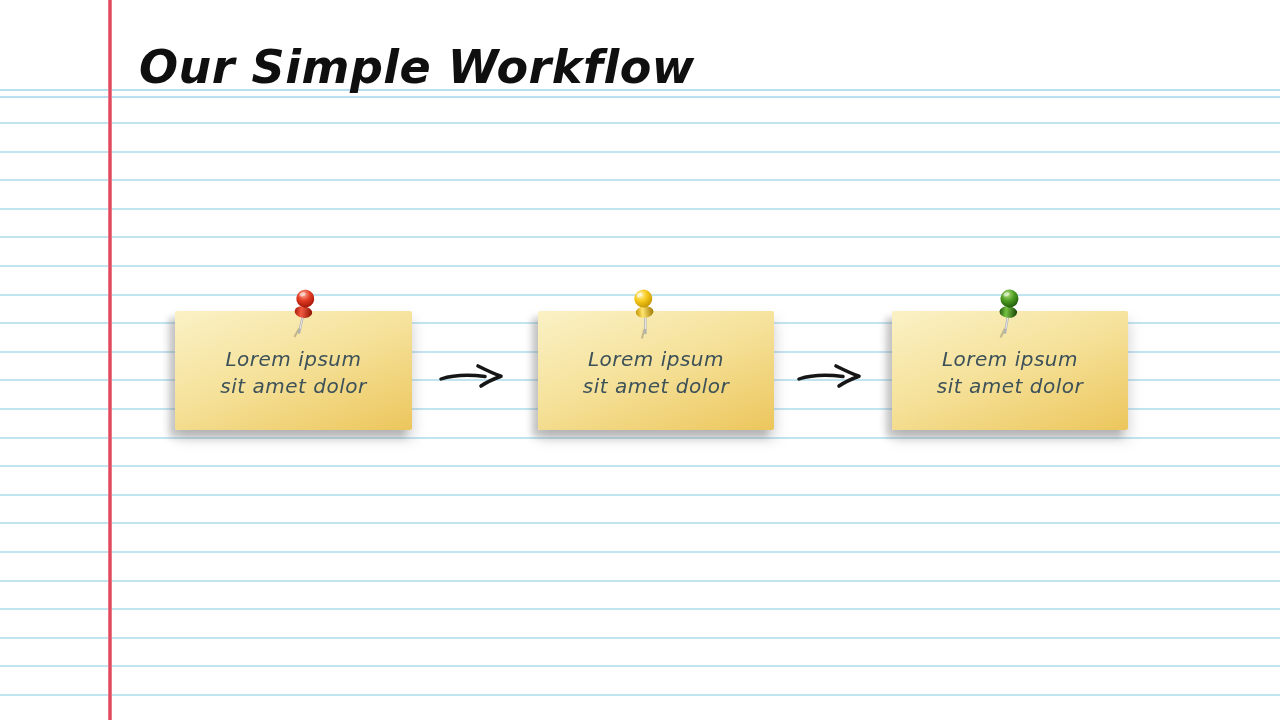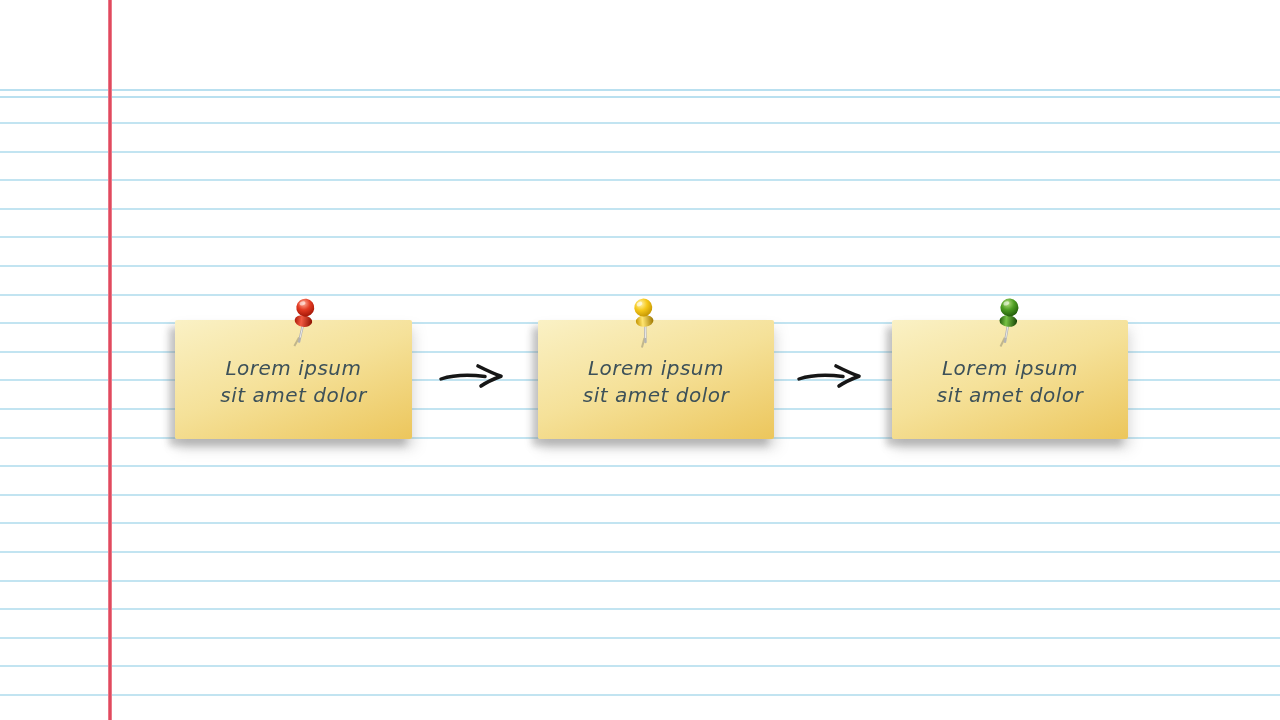--- a/index.html
+++ b/index.html
@@ -28,21 +28,21 @@
 
   
   .title {
     position:absolute; left:139px; top:40px; margin:0;
     font-size:46px; font-weight:bold; font-style:italic;
     letter-spacing:0.5px; color:#0F0F0F; white-space:nowrap;
   }
 
   
   .note {
-    position:absolute; top:320px; width:236px; height:119px;
+    position:absolute; top:311px; width:236px; height:119px;
     background:linear-gradient(160deg, #FAF1C5 0%, #F5E199 48%, #ECC65C 100%);
     border-radius:2px;
     box-shadow:-6px 7px 7px rgba(118,118,118,0.38),
                 2px 9px 13px rgba(128,128,128,0.30);
     display:flex; align-items:center; justify-content:center;
   }
   .note-1 { left:175px; width:237px; }
   .note-2 { left:538px; }
   .note-3 { left:892px; }
 
@@ -70,20 +70,21 @@
 </head>
 <body>
 
 <div class="slide">
 
   <div class="ruled-lines"></div>
   <div class="head-line a"></div>
   <div class="head-line b"></div>
   <div class="margin-line"></div>
 
+  <h1 class="title">Our Simple Workflow</h1>
 
   <div class="note note-1">
     <svg class="pin" width="30" height="54" viewBox="0 0 30 54">
       <defs>
         <radialGradient id="ph-r" cx="38%" cy="28%" r="80%">
           <stop offset="0%" stop-color="#FFAD97"></stop>
           <stop offset="45%" stop-color="#E23A22"></stop>
           <stop offset="100%" stop-color="#991102"></stop>
         </radialGradient>
         <linearGradient id="pc-r" x1="0" y1="0" x2="1" y2="0">

